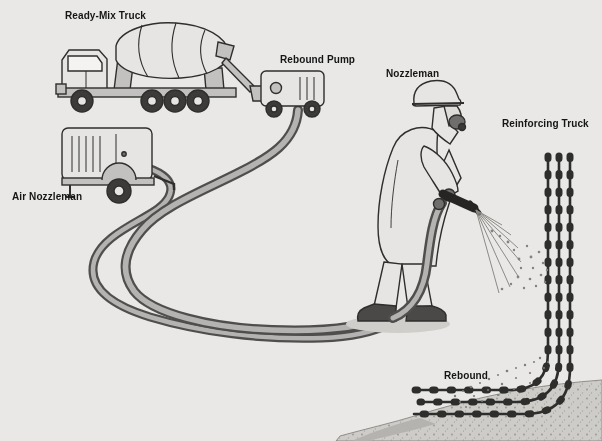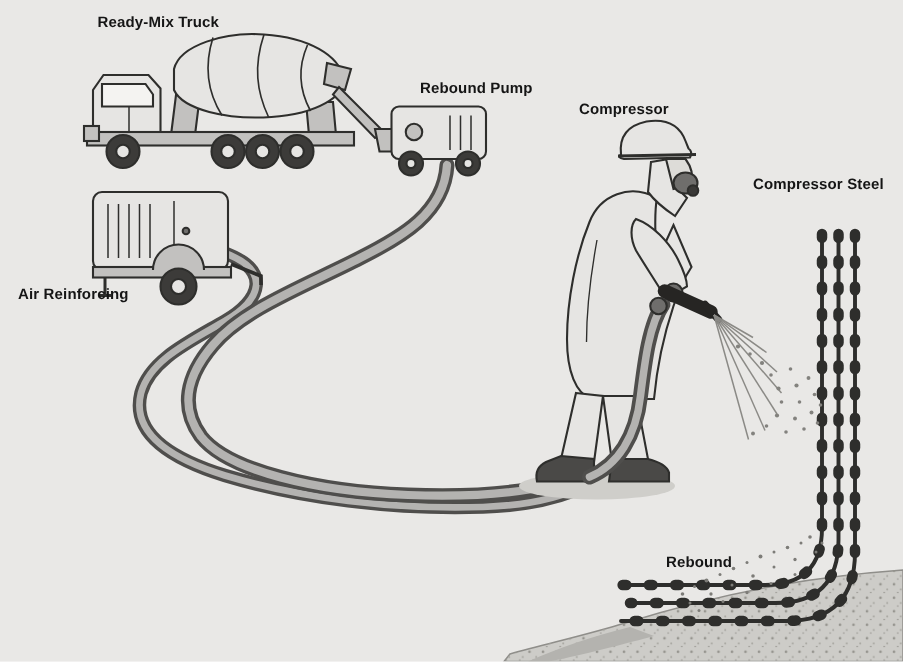--- a/index.html
+++ b/index.html
@@ -227,18 +227,18 @@
           <circle cx="541" cy="275" r="1.3"></circle>
           <circle cx="536" cy="286" r="1.2"></circle>
         <circle cx="547" cy="270" r="1.2"></circle>
           <circle cx="545" cy="282" r="1.2"></circle>
       </g>
     </g>
   </svg>
 
   <div class="lbl" style="left:65px;top:10px">Ready-Mix Truck</div>
   <div class="lbl" style="left:280px;top:54px">Rebound Pump</div>
-  <div class="lbl" style="left:386px;top:68px">Compressor</div>
-  <div class="lbl" style="left:502px;top:118px">Compressor Steel</div>
-  <div class="lbl" style="left:12px;top:191px">Air Reinforcing</div>
+  <div class="lbl" style="left:386px;top:68px">Nozzleman</div>
+  <div class="lbl" style="left:502px;top:118px">Reinforcing Truck</div>
+  <div class="lbl" style="left:12px;top:191px">Air Nozzleman</div>
   <div class="lbl" style="left:444px;top:370px">Rebound</div>
 
 </div>
 
 </body></html>

